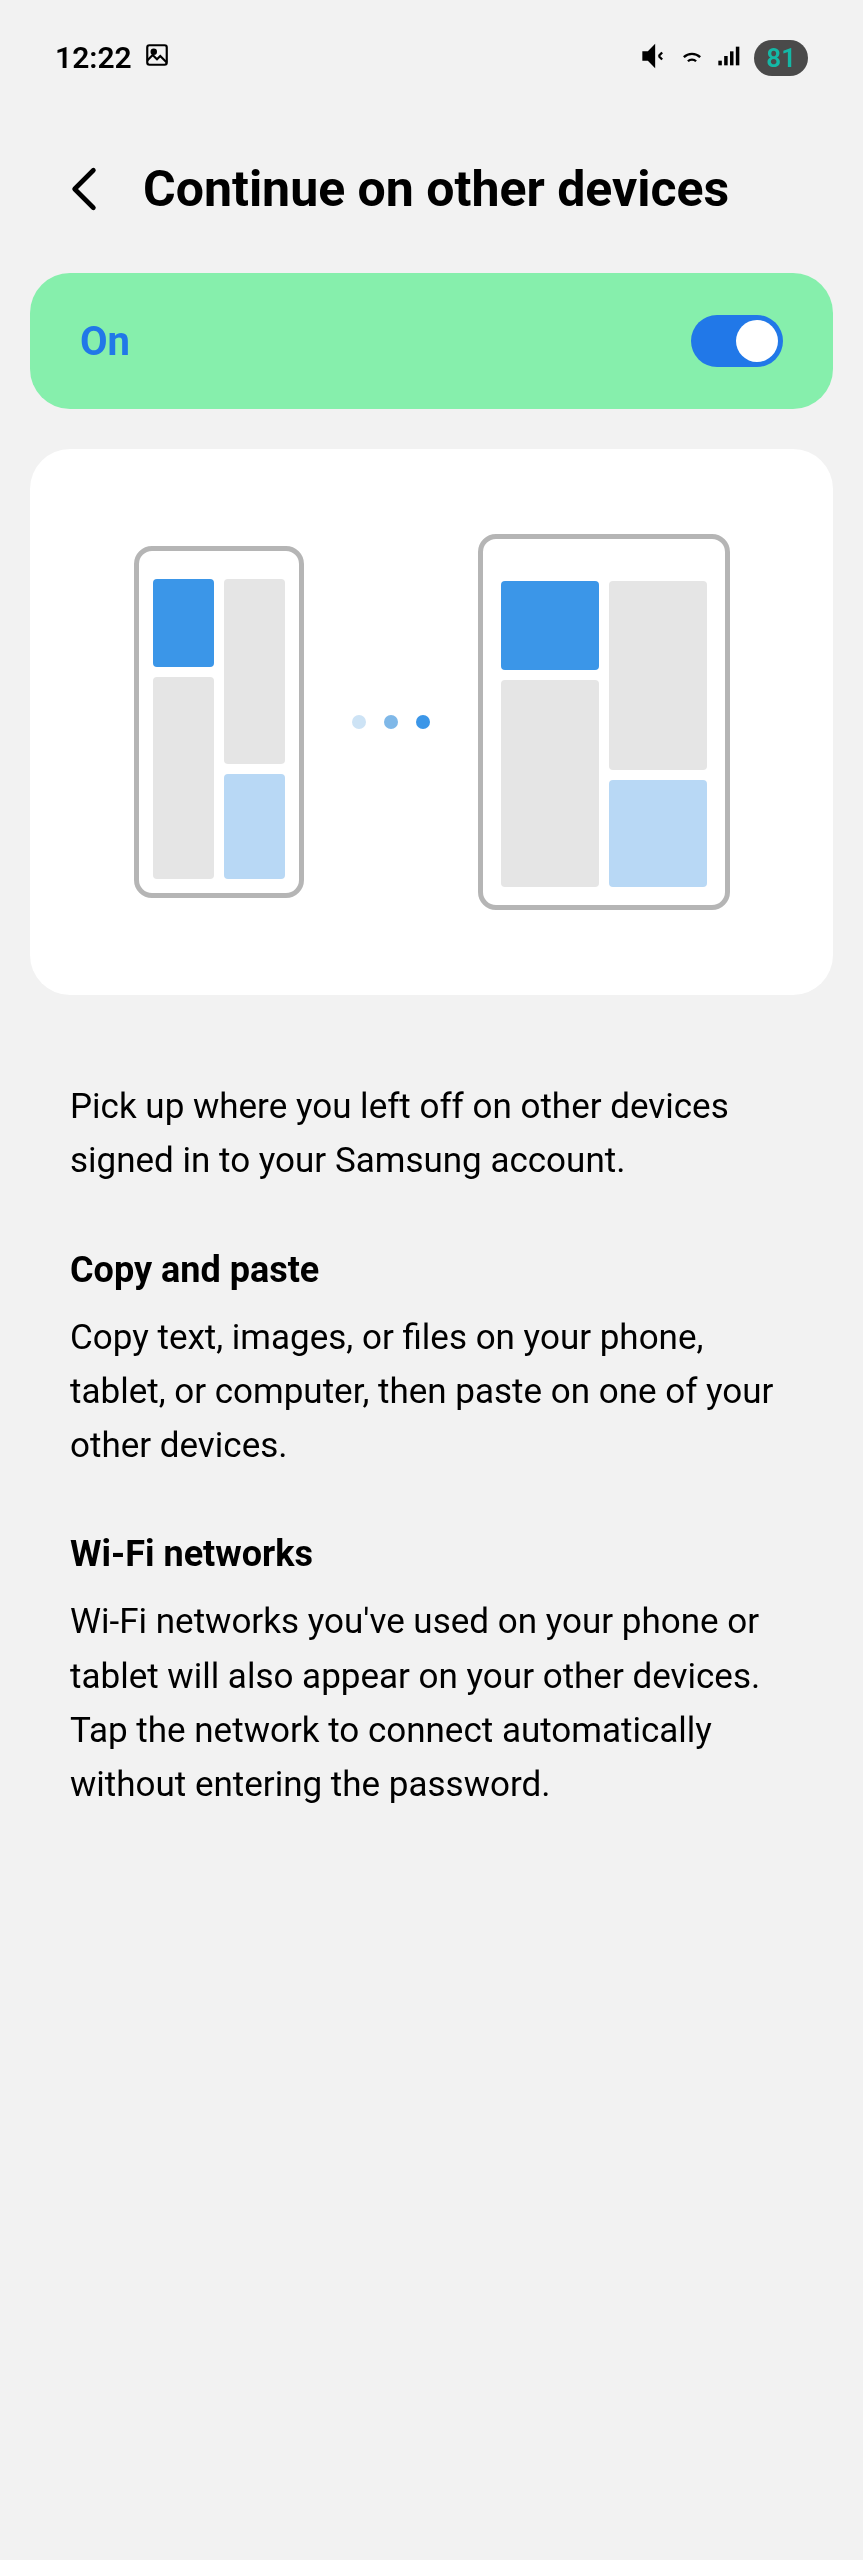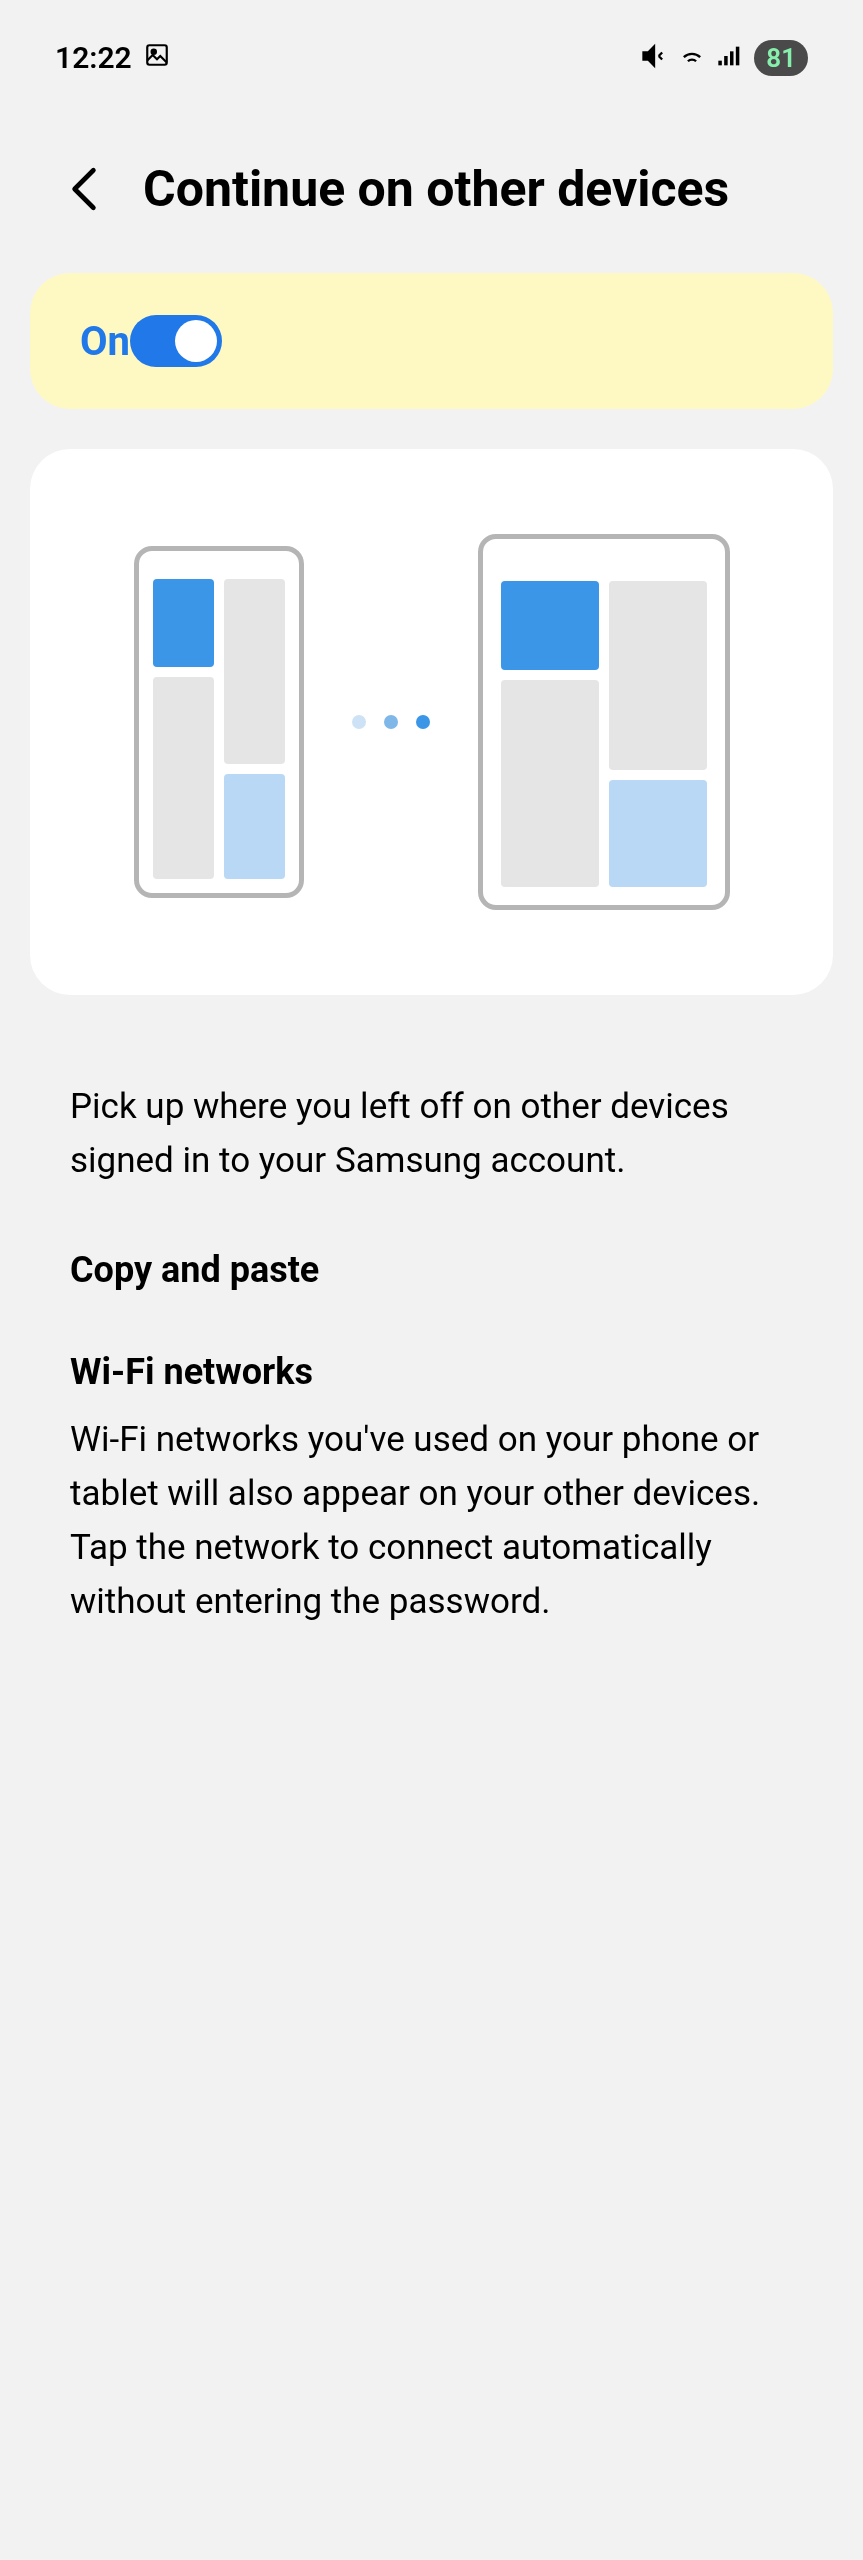--- a/index.html
+++ b/index.html
@@ -29,21 +29,21 @@
       font-size: 30px;
       font-weight: 600;
     }
     .status-right {
       display: flex;
       align-items: center;
       gap: 10px;
     }
     .battery-pill {
       background: #4a4a4a;
-      color: #86efac;
+      color: #14b8a6;
       border-radius: 20px;
       padding: 3px 12px;
       font-size: 26px;
       font-weight: 600;
     }
     .page-header {
       display: flex;
       align-items: center;
       gap: 40px;
       padding: 75px 65px 55px 65px;
@@ -54,25 +54,25 @@
       line-height: 1;
       display: flex;
       align-items: center;
     }
     .page-title {
       font-size: 50px;
       font-weight: 700;
     }
     .toggle-card {
       margin: 0 30px;
-      background: #fef9c3;
+      background: #86efac;
       border-radius: 40px;
       padding: 42px 50px;
       display: flex;
-      justify-content: flex-start;
+      justify-content: space-between;
       align-items: center;
     }
     .toggle-label {
       font-size: 40px;
       font-weight: 700;
       color: #2178e8;
     }
     .switch {
       width: 92px;
       height: 52px;
@@ -246,20 +246,21 @@
 </div>
 
 <div class="content">
   <p class="intro-text">Pick up where you left off on other devices signed in to your Samsung account.</p>
 
   <div class="section">
   </div>
 
   <div class="section">
     <h3 class="section-title">Copy and paste</h3>
+    <p class="section-text">Copy text, images, or files on your phone, tablet, or computer, then paste on one of your other devices.</p>
   </div>
 
   <div class="section">
     <h3 class="section-title">Wi-Fi networks</h3>
     <p class="section-text">Wi-Fi networks you've used on your phone or tablet will also appear on your other devices. Tap the network to connect automatically without entering the password.</p>
   </div>
 
 
 </div>
 

